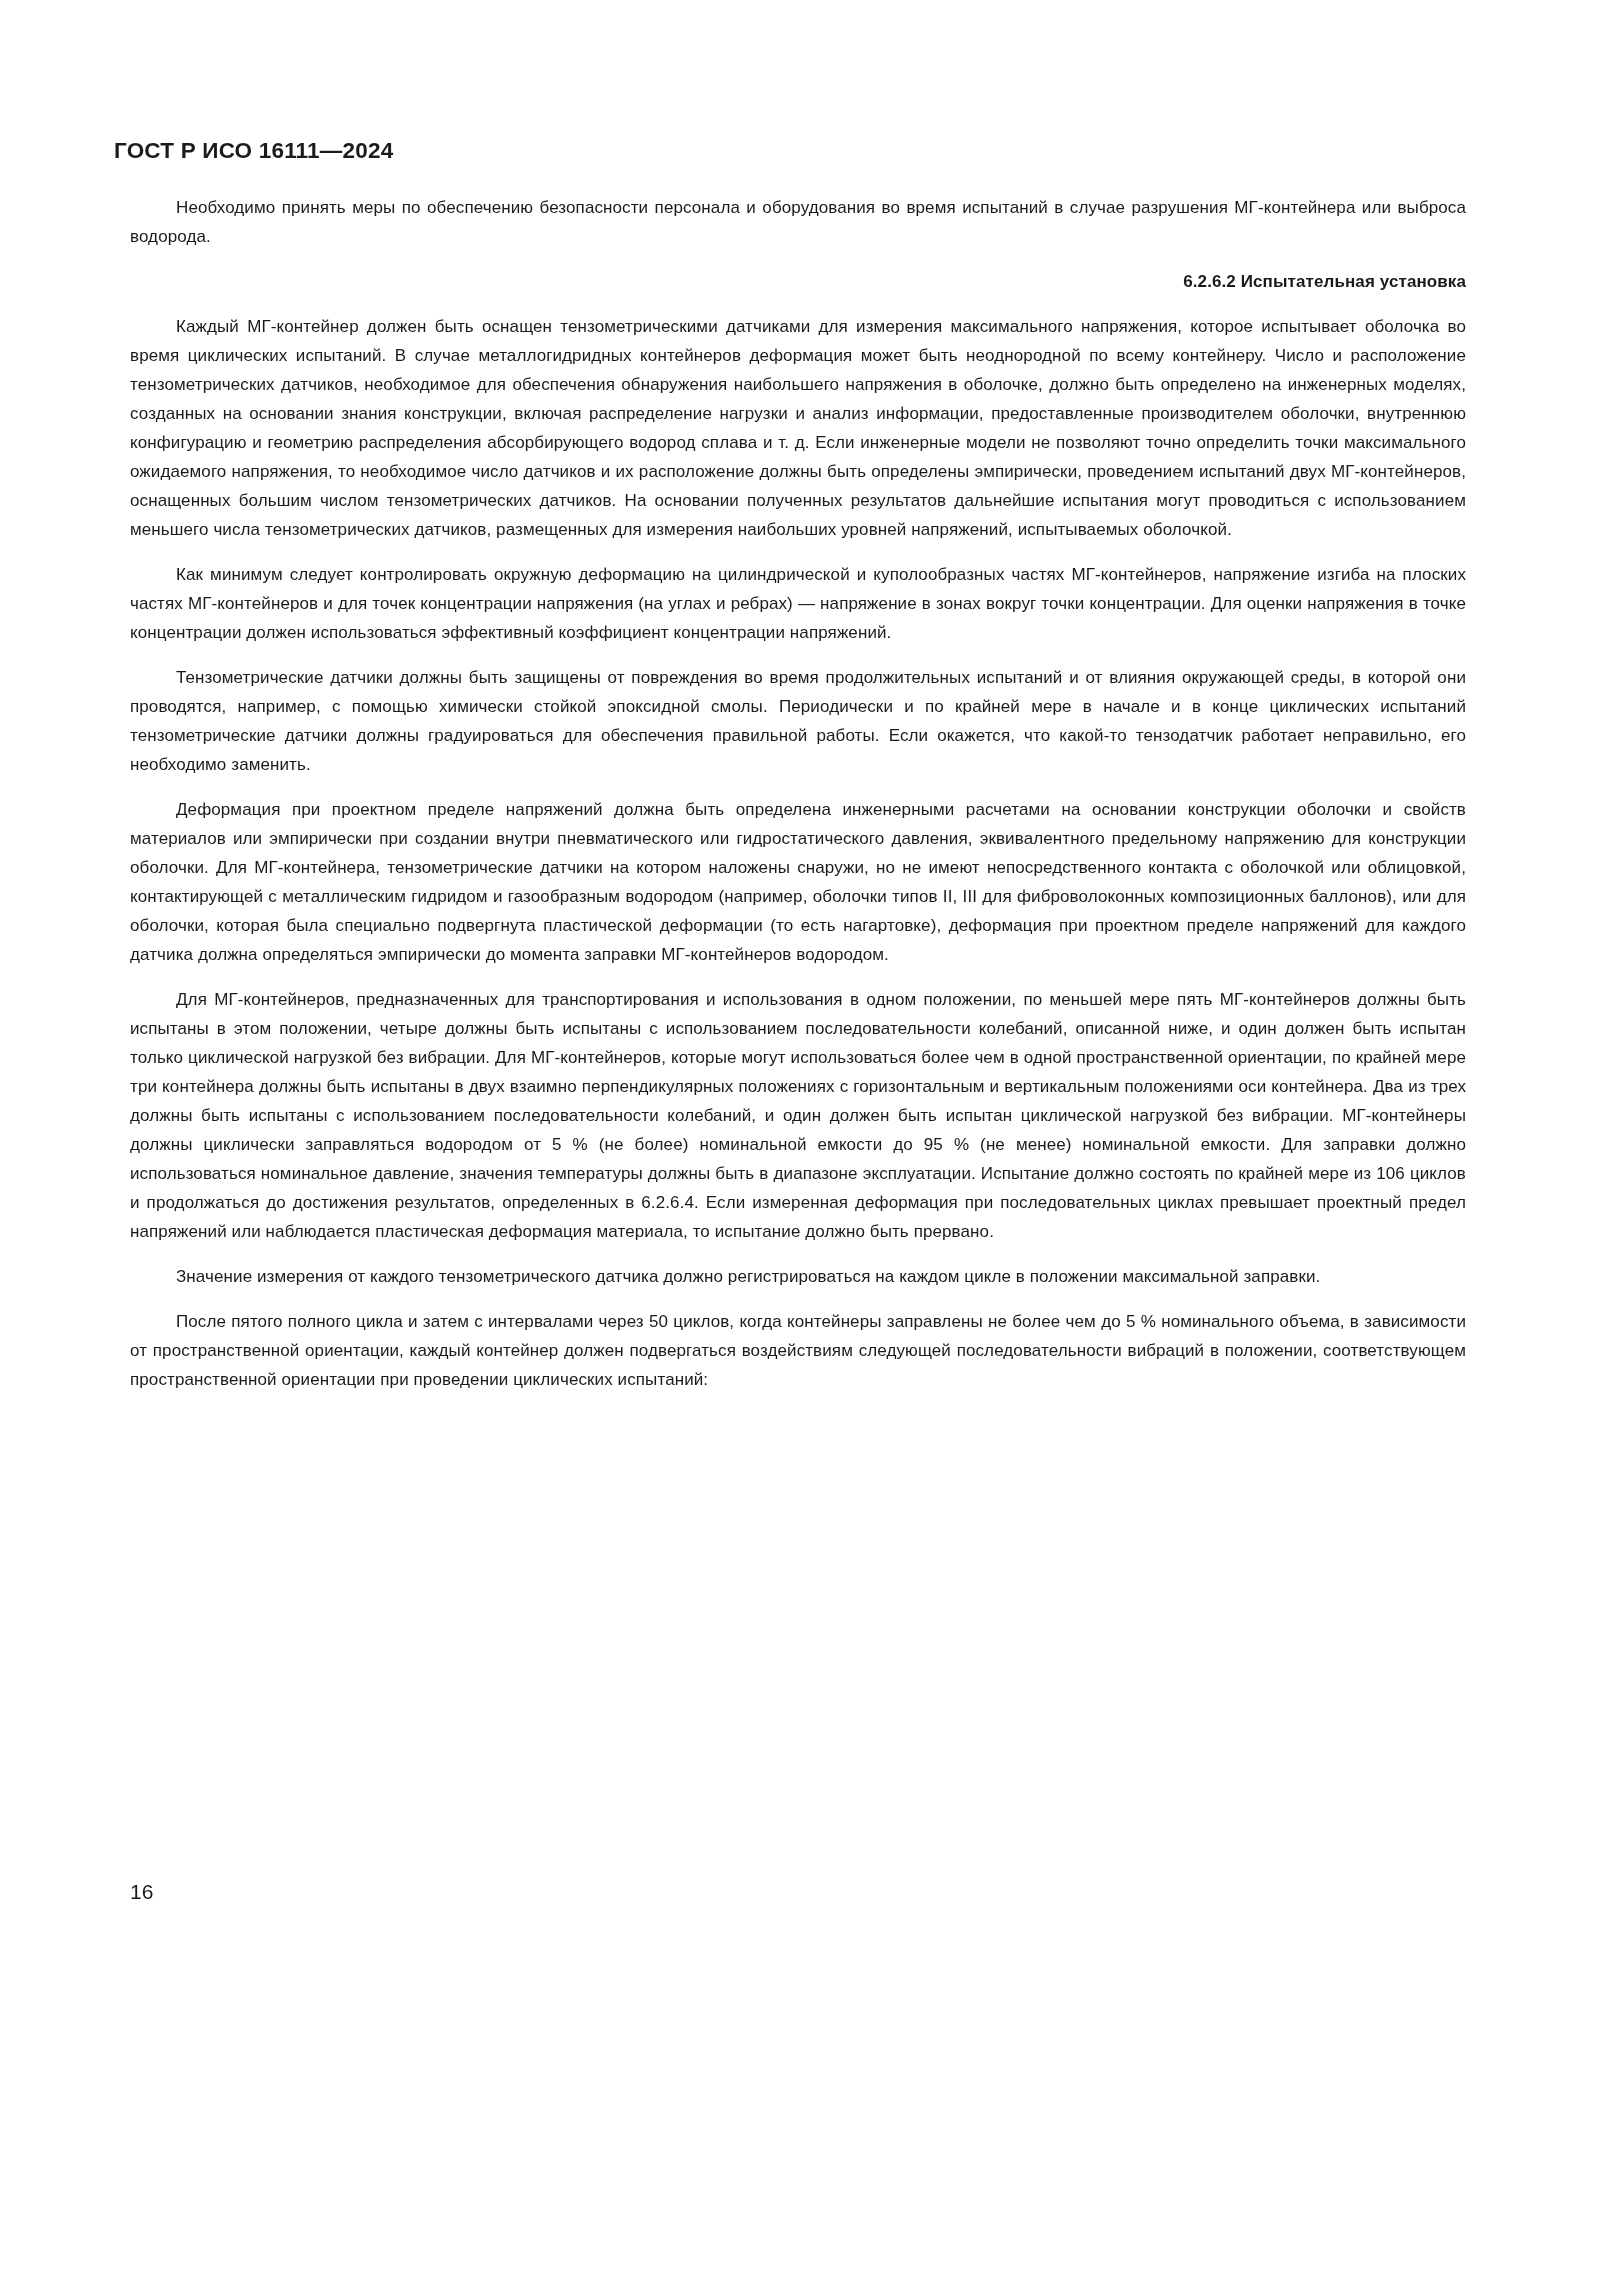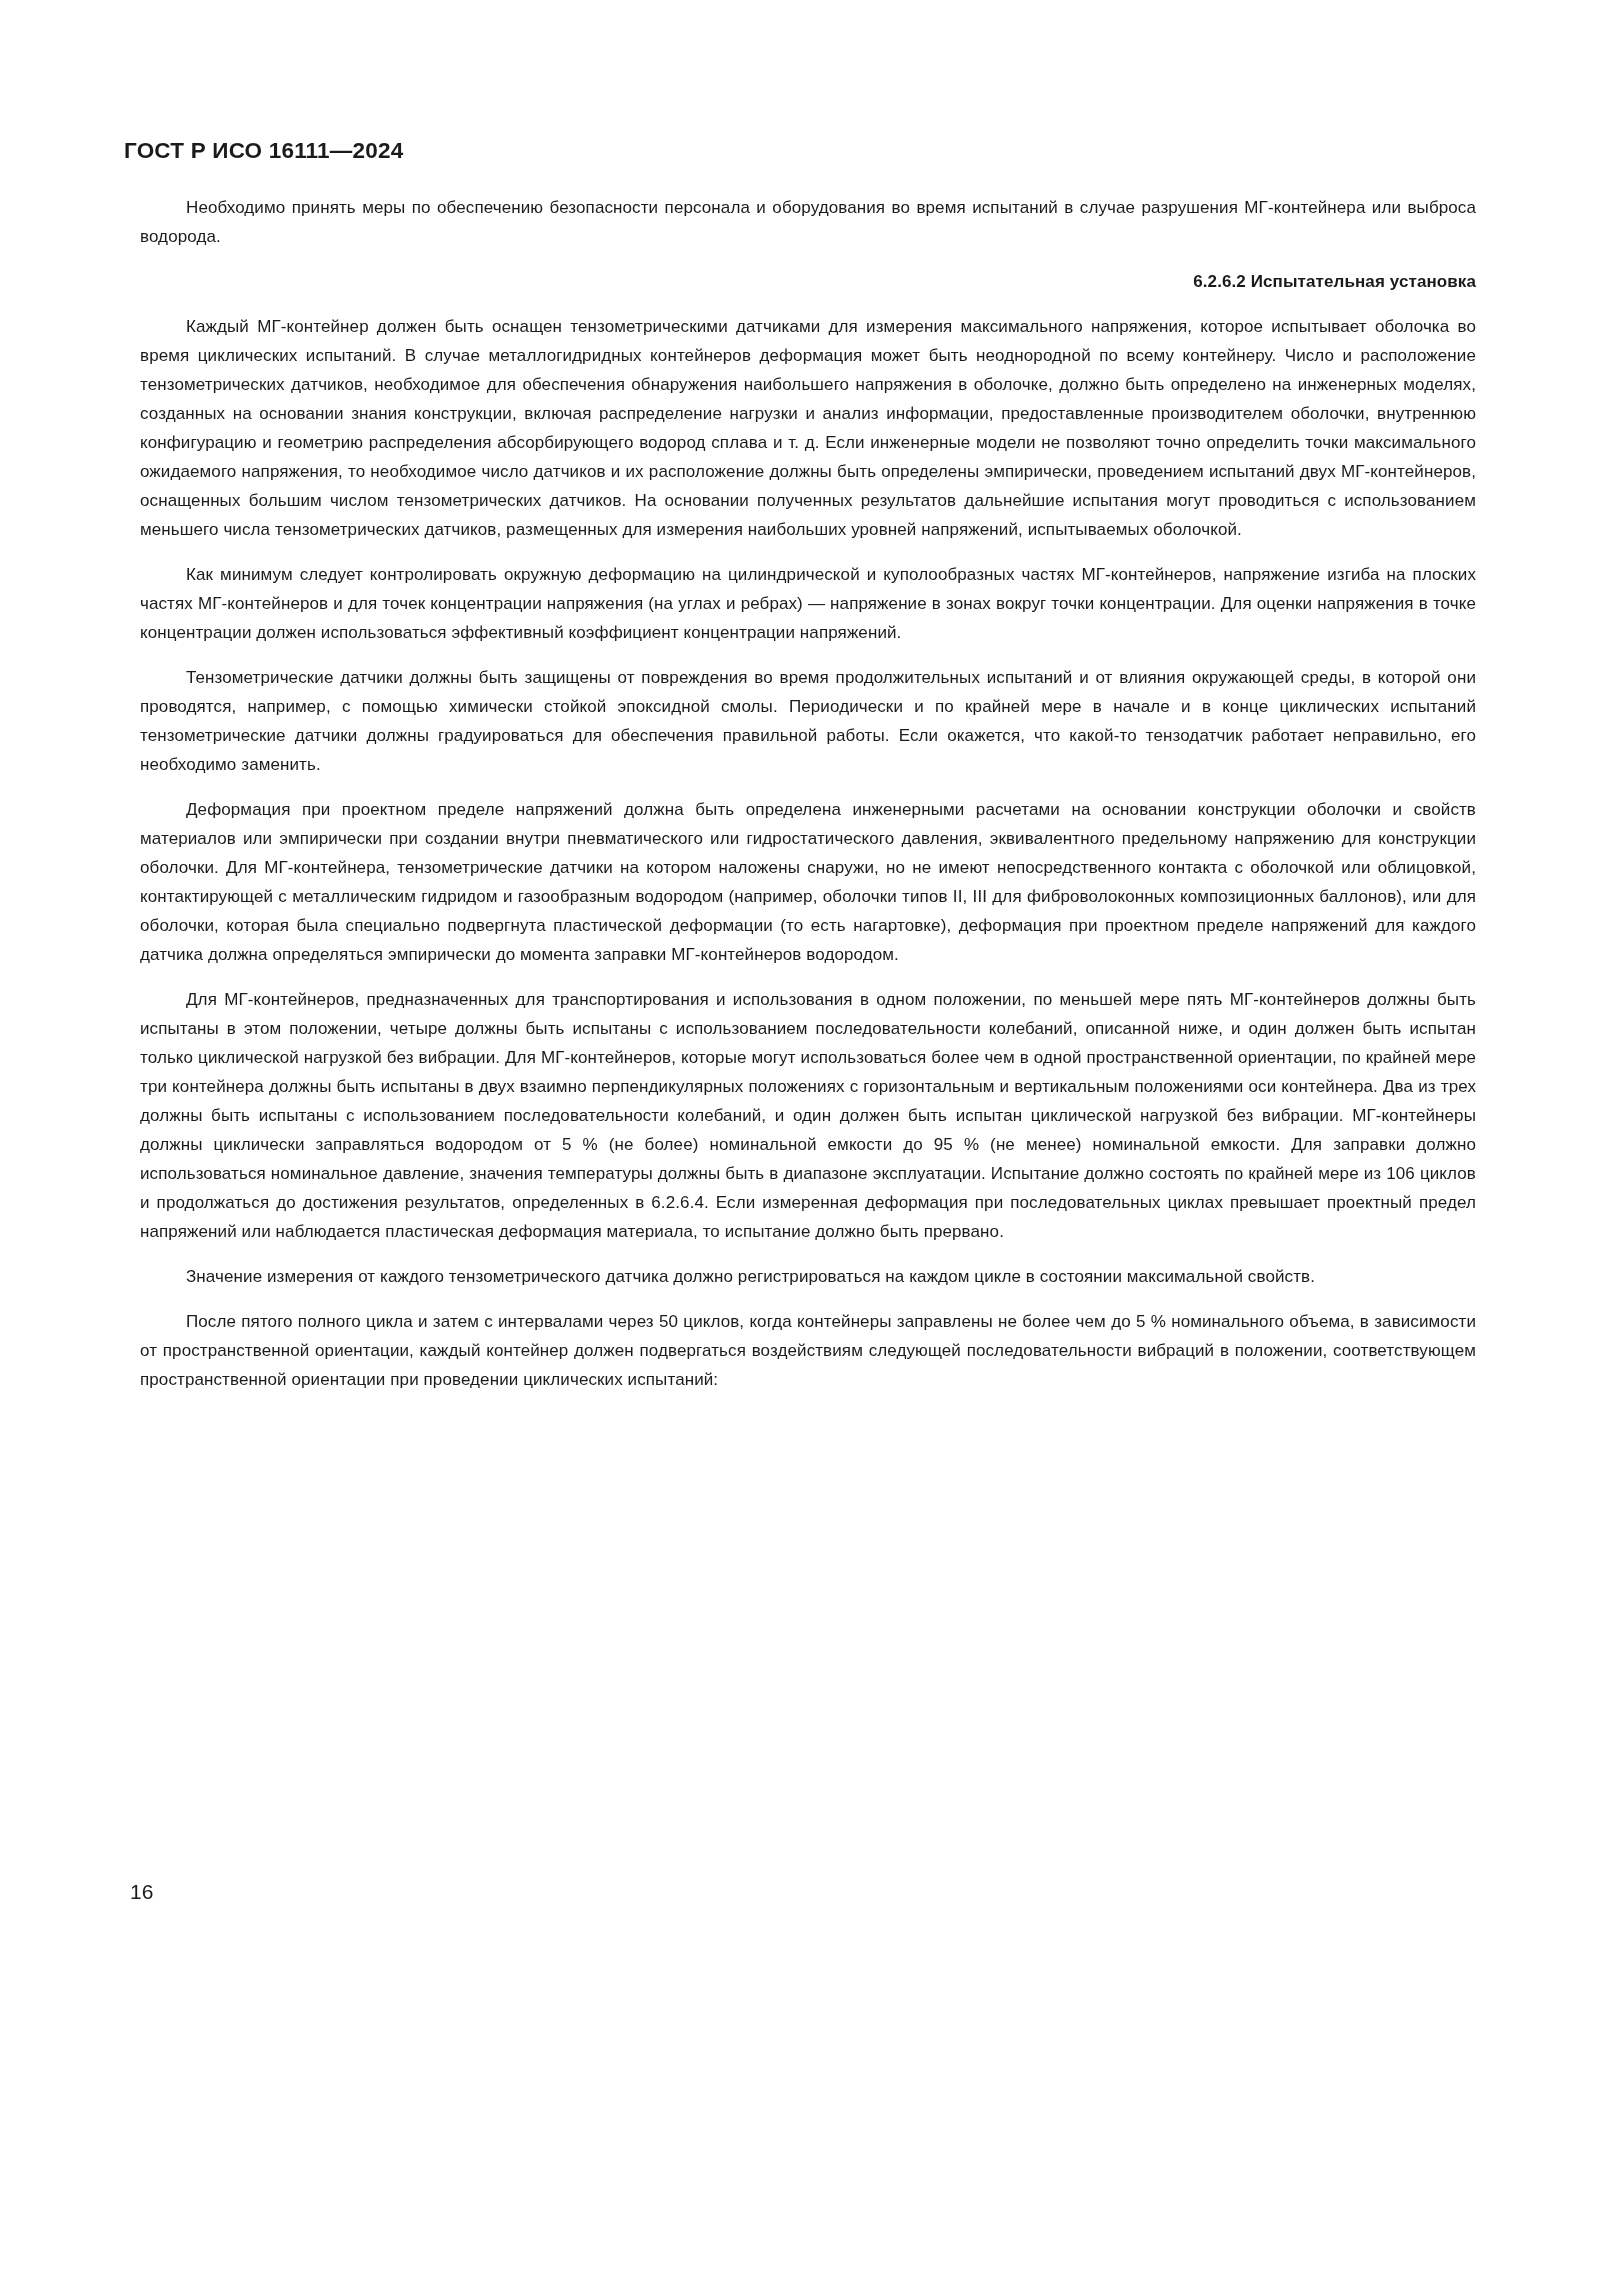--- a/index.html
+++ b/index.html
@@ -10,21 +10,21 @@
   body {
     width: 1621px;
     height: 2293px;
     position: relative;
     font-family: "Liberation Sans", sans-serif;
     color: #1b1b1b;
     overflow: hidden;
   }
   .page {
     position: absolute;
-    left: 124px;
+    left: 114px;
     top: 137px;
     width: 1368px;
   }
   .doc-header {
     font-weight: bold;
     font-size: 22.5px;
     line-height: 27.4px;
     margin: 0 0 29px 0;
     letter-spacing: 0.2px;
   }
@@ -56,19 +56,19 @@
 <div class="page">
   <div class="doc-header">ГОСТ Р ИСО 16111—2024</div>
   <div class="doc-body">
       <p class="para">Необходимо принять меры по обеспечению безопасности персонала и оборудования во время испытаний в случае разрушения МГ-контейнера или выброса водорода.</p>
       <p class="para heading">6.2.6.2 Испытательная установка</p>
       <p class="para">Каждый МГ-контейнер должен быть оснащен тензометрическими датчиками для измерения максимального напряжения, которое испытывает оболочка во время циклических испытаний. В случае металлогидридных контейнеров деформация может быть неоднородной по всему контейнеру. Число и расположение тензометрических датчиков, необходимое для обеспечения обнаружения наибольшего напряжения в оболочке, должно быть определено на инженерных моделях, созданных на основании знания конструкции, включая распределение нагрузки и анализ информации, предоставленные производителем оболочки, внутреннюю конфигурацию и геометрию распределения абсорбирующего водород сплава и т. д. Если инженерные модели не позволяют точно определить точки максимального ожидаемого напряжения, то необходимое число датчиков и их расположение должны быть определены эмпирически, проведением испытаний двух МГ-контейнеров, оснащенных большим числом тензометрических датчиков. На основании полученных результатов дальнейшие испытания могут проводиться с использованием меньшего числа тензометрических датчиков, размещенных для измерения наибольших уровней напряжений, испытываемых оболочкой.</p>
       <p class="para">Как минимум следует контролировать окружную деформацию на цилиндрической и куполообразных частях МГ-контейнеров, напряжение изгиба на плоских частях МГ-контейнеров и для точек концентрации напряжения (на углах и ребрах) — напряжение в зонах вокруг точки концентрации. Для оценки напряжения в точке концентрации должен использоваться эффективный коэффициент концентрации напряжений.</p>
       <p class="para">Тензометрические датчики должны быть защищены от повреждения во время продолжительных испытаний и от влияния окружающей среды, в которой они проводятся, например, с помощью химически стойкой эпоксидной смолы. Периодически и по крайней мере в начале и в конце циклических испытаний тензометрические датчики должны градуироваться для обеспечения правильной работы. Если окажется, что какой-то тензодатчик работает неправильно, его необходимо заменить.</p>
       <p class="para">Деформация при проектном пределе напряжений должна быть определена инженерными расчетами на основании конструкции оболочки и свойств материалов или эмпирически при создании внутри пневматического или гидростатического давления, эквивалентного предельному напряжению для конструкции оболочки. Для МГ-контейнера, тензометрические датчики на котором наложены снаружи, но не имеют непосредственного контакта с оболочкой или облицовкой, контактирующей с металлическим гидридом и газообразным водородом (например, оболочки типов II, III для фиброволоконных композиционных баллонов), или для оболочки, которая была специально подвергнута пластической деформации (то есть нагартовке), деформация при проектном пределе напряжений для каждого датчика должна определяться эмпирически до момента заправки МГ-контейнеров водородом.</p>
       <p class="para">Для МГ-контейнеров, предназначенных для транспортирования и использования в одном положении, по меньшей мере пять МГ-контейнеров должны быть испытаны в этом положении, четыре должны быть испытаны с использованием последовательности колебаний, описанной ниже, и один должен быть испытан только циклической нагрузкой без вибрации. Для МГ-контейнеров, которые могут использоваться более чем в одной пространственной ориентации, по крайней мере три контейнера должны быть испытаны в двух взаимно перпендикулярных положениях с горизонтальным и вертикальным положениями оси контейнера. Два из трех должны быть испытаны с использованием последовательности колебаний, и один должен быть испытан циклической нагрузкой без вибрации. МГ-контейнеры должны циклически заправляться водородом от 5 % (не более) номинальной емкости до 95 % (не менее) номинальной емкости. Для заправки должно использоваться номинальное давление, значения температуры должны быть в диапазоне эксплуатации. Испытание должно состоять по крайней мере из 106 циклов и продолжаться до достижения результатов, определенных в 6.2.6.4. Если измеренная деформация при последовательных циклах превышает проектный предел напряжений или наблюдается пластическая деформация материала, то испытание должно быть прервано.</p>
-      <p class="para">Значение измерения от каждого тензометрического датчика должно регистрироваться на каждом цикле в состоянии максимальной свойств.</p>
+      <p class="para">Значение измерения от каждого тензометрического датчика должно регистрироваться на каждом цикле в положении максимальной заправки.</p>
       <p class="para">После пятого полного цикла и затем с интервалами через 50 циклов, когда контейнеры заправлены не более чем до 5 % номинального объема, в зависимости от пространственной ориентации, каждый контейнер должен подвергаться воздействиям следующей последовательности вибраций в положении, соответствующем пространственной ориентации при проведении циклических испытаний:</p>
     </div>
 </div>
 
 <div class="page-number">16</div>
 
 
 </body></html>

